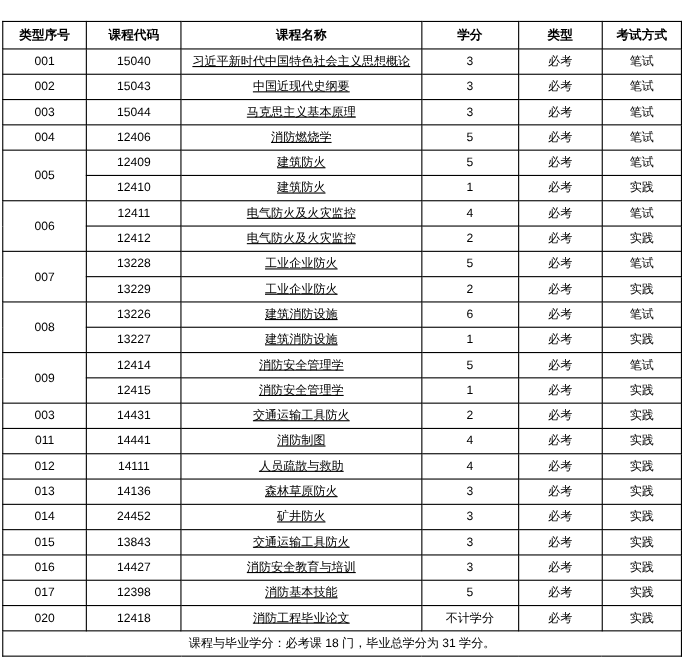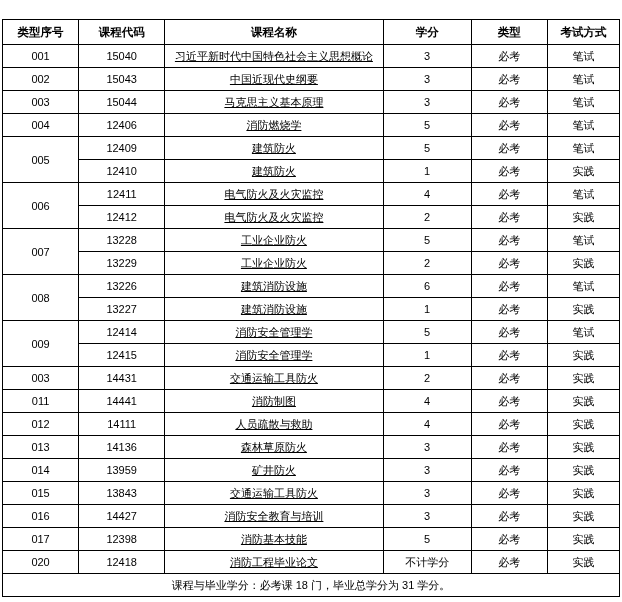--- a/index.html
+++ b/index.html
@@ -224,21 +224,21 @@
         <tr>
           <td>013</td>
           <td>14136</td>
           <td class="name-cell">森林草原防火</td>
           <td>3</td>
           <td>必考</td>
           <td>实践</td>
         </tr>
         <tr>
           <td>014</td>
-          <td>13959</td>
+          <td>24452</td>
           <td class="name-cell">矿井防火</td>
           <td>3</td>
           <td>必考</td>
           <td>实践</td>
         </tr>
         <tr>
           <td>015</td>
           <td>13843</td>
           <td class="name-cell">交通运输工具防火</td>
           <td>3</td>

